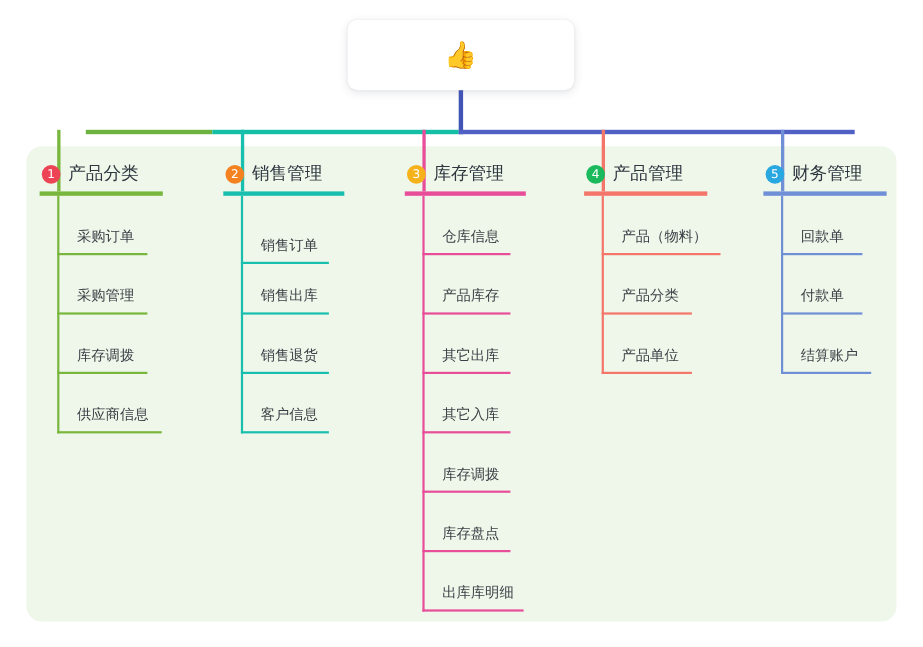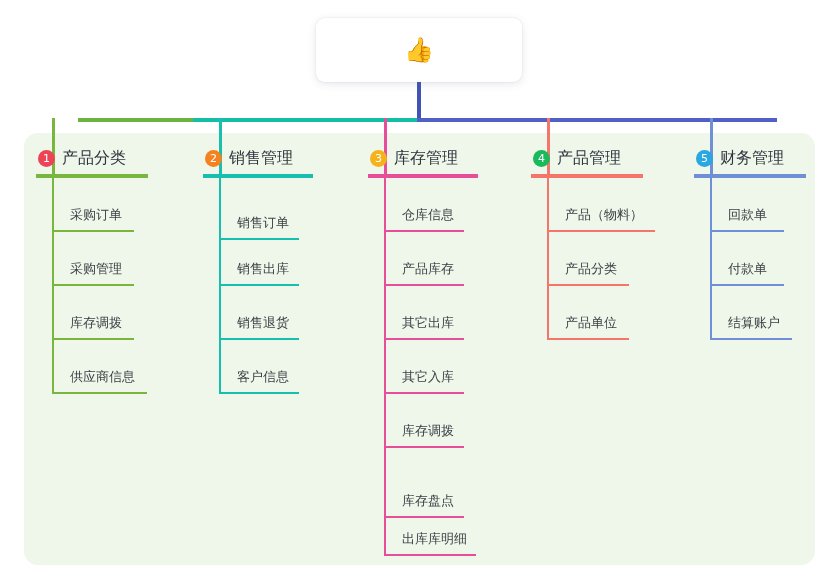--- a/index.html
+++ b/index.html
@@ -188,21 +188,21 @@
           <div class="leaf-rule" style="width: 80px; background: rgb(232, 77, 154);"></div>
         </div>
         <div class="leaf" style="top: 194px; width: 84px; padding-left: 32px;">
           <span class="leaf-label">其它入库</span>
           <div class="leaf-rule" style="width: 80px; background: rgb(232, 77, 154);"></div>
         </div>
         <div class="leaf" style="top: 248px; width: 84px;">
           <span class="leaf-label">库存调拨</span>
           <div class="leaf-rule" style="width: 80px; background: rgb(232, 77, 154);"></div>
         </div>
-        <div class="leaf" style="top: 302px; width: 84px; margin-top: 16px;">
+        <div class="leaf" style="top: 302px; width: 84px;">
           <span class="leaf-label">库存盘点</span>
           <div class="leaf-rule" style="width: 80px; background: rgb(232, 77, 154);"></div>
         </div>
         <div class="leaf" style="top: 356px; width: 96px;">
           <span class="leaf-label">出库库明细</span>
           <div class="leaf-rule" style="width: 92px; background: rgb(232, 77, 154);"></div>
         </div>
       </div>
       <div class="col" style="left: 531px;">
         <div class="col-head">

